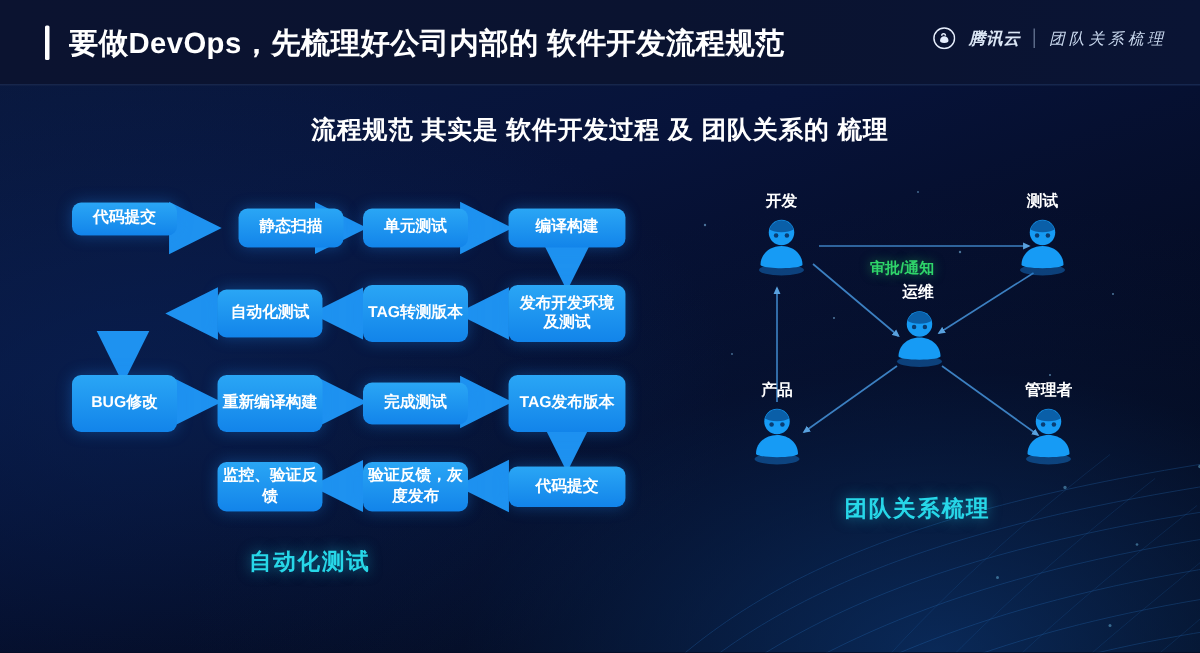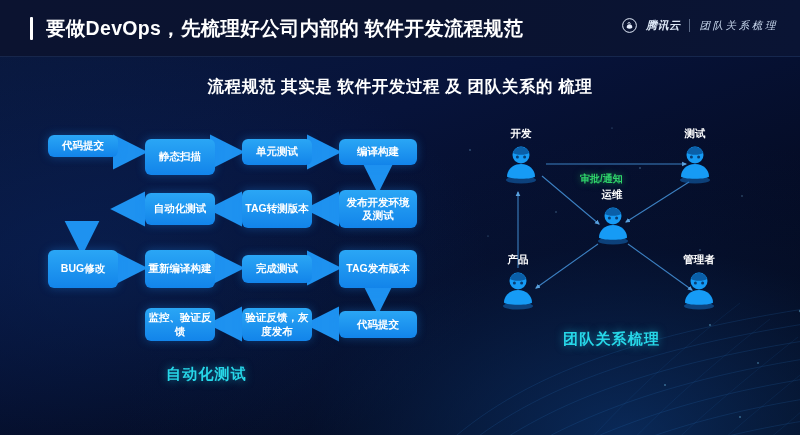--- a/index.html
+++ b/index.html
@@ -165,21 +165,21 @@
         <line x1="312" y1="268" x2="334" y2="268"></line>
 
         <line x1="378" y1="290" x2="378" y2="307"></line>
 
         <line x1="334" y1="324" x2="312" y2="324"></line>
         <line x1="237" y1="324" x2="215" y2="324"></line>
       </g>
     </svg>
 
     <div class="node" style="left:48px;top:135px;width:70px;height:22px">代码提交</div>
-    <div class="node" style="left:145px;top:139px;width:70px;height:36px">静态扫描</div>
+    <div class="node" style="left:159px;top:139px;width:70px;height:26px">静态扫描</div>
     <div class="node" style="left:242px;top:139px;width:70px;height:26px">单元测试</div>
     <div class="node" style="left:339px;top:139px;width:78px;height:26px">编译构建</div>
 
     <div class="node" style="left:145px;top:193px;width:70px;height:32px">自动化测试</div>
     <div class="node" style="left:242px;top:190px;width:70px;height:38px">TAG转测版本</div>
     <div class="node" style="left:339px;top:190px;width:78px;height:38px">发布开发环境 及测试</div>
 
     <div class="node" style="left:48px;top:250px;width:70px;height:38px">BUG修改</div>
     <div class="node" style="left:145px;top:250px;width:70px;height:38px">重新编译构建</div>
     <div class="node" style="left:242px;top:255px;width:70px;height:28px">完成测试</div>

